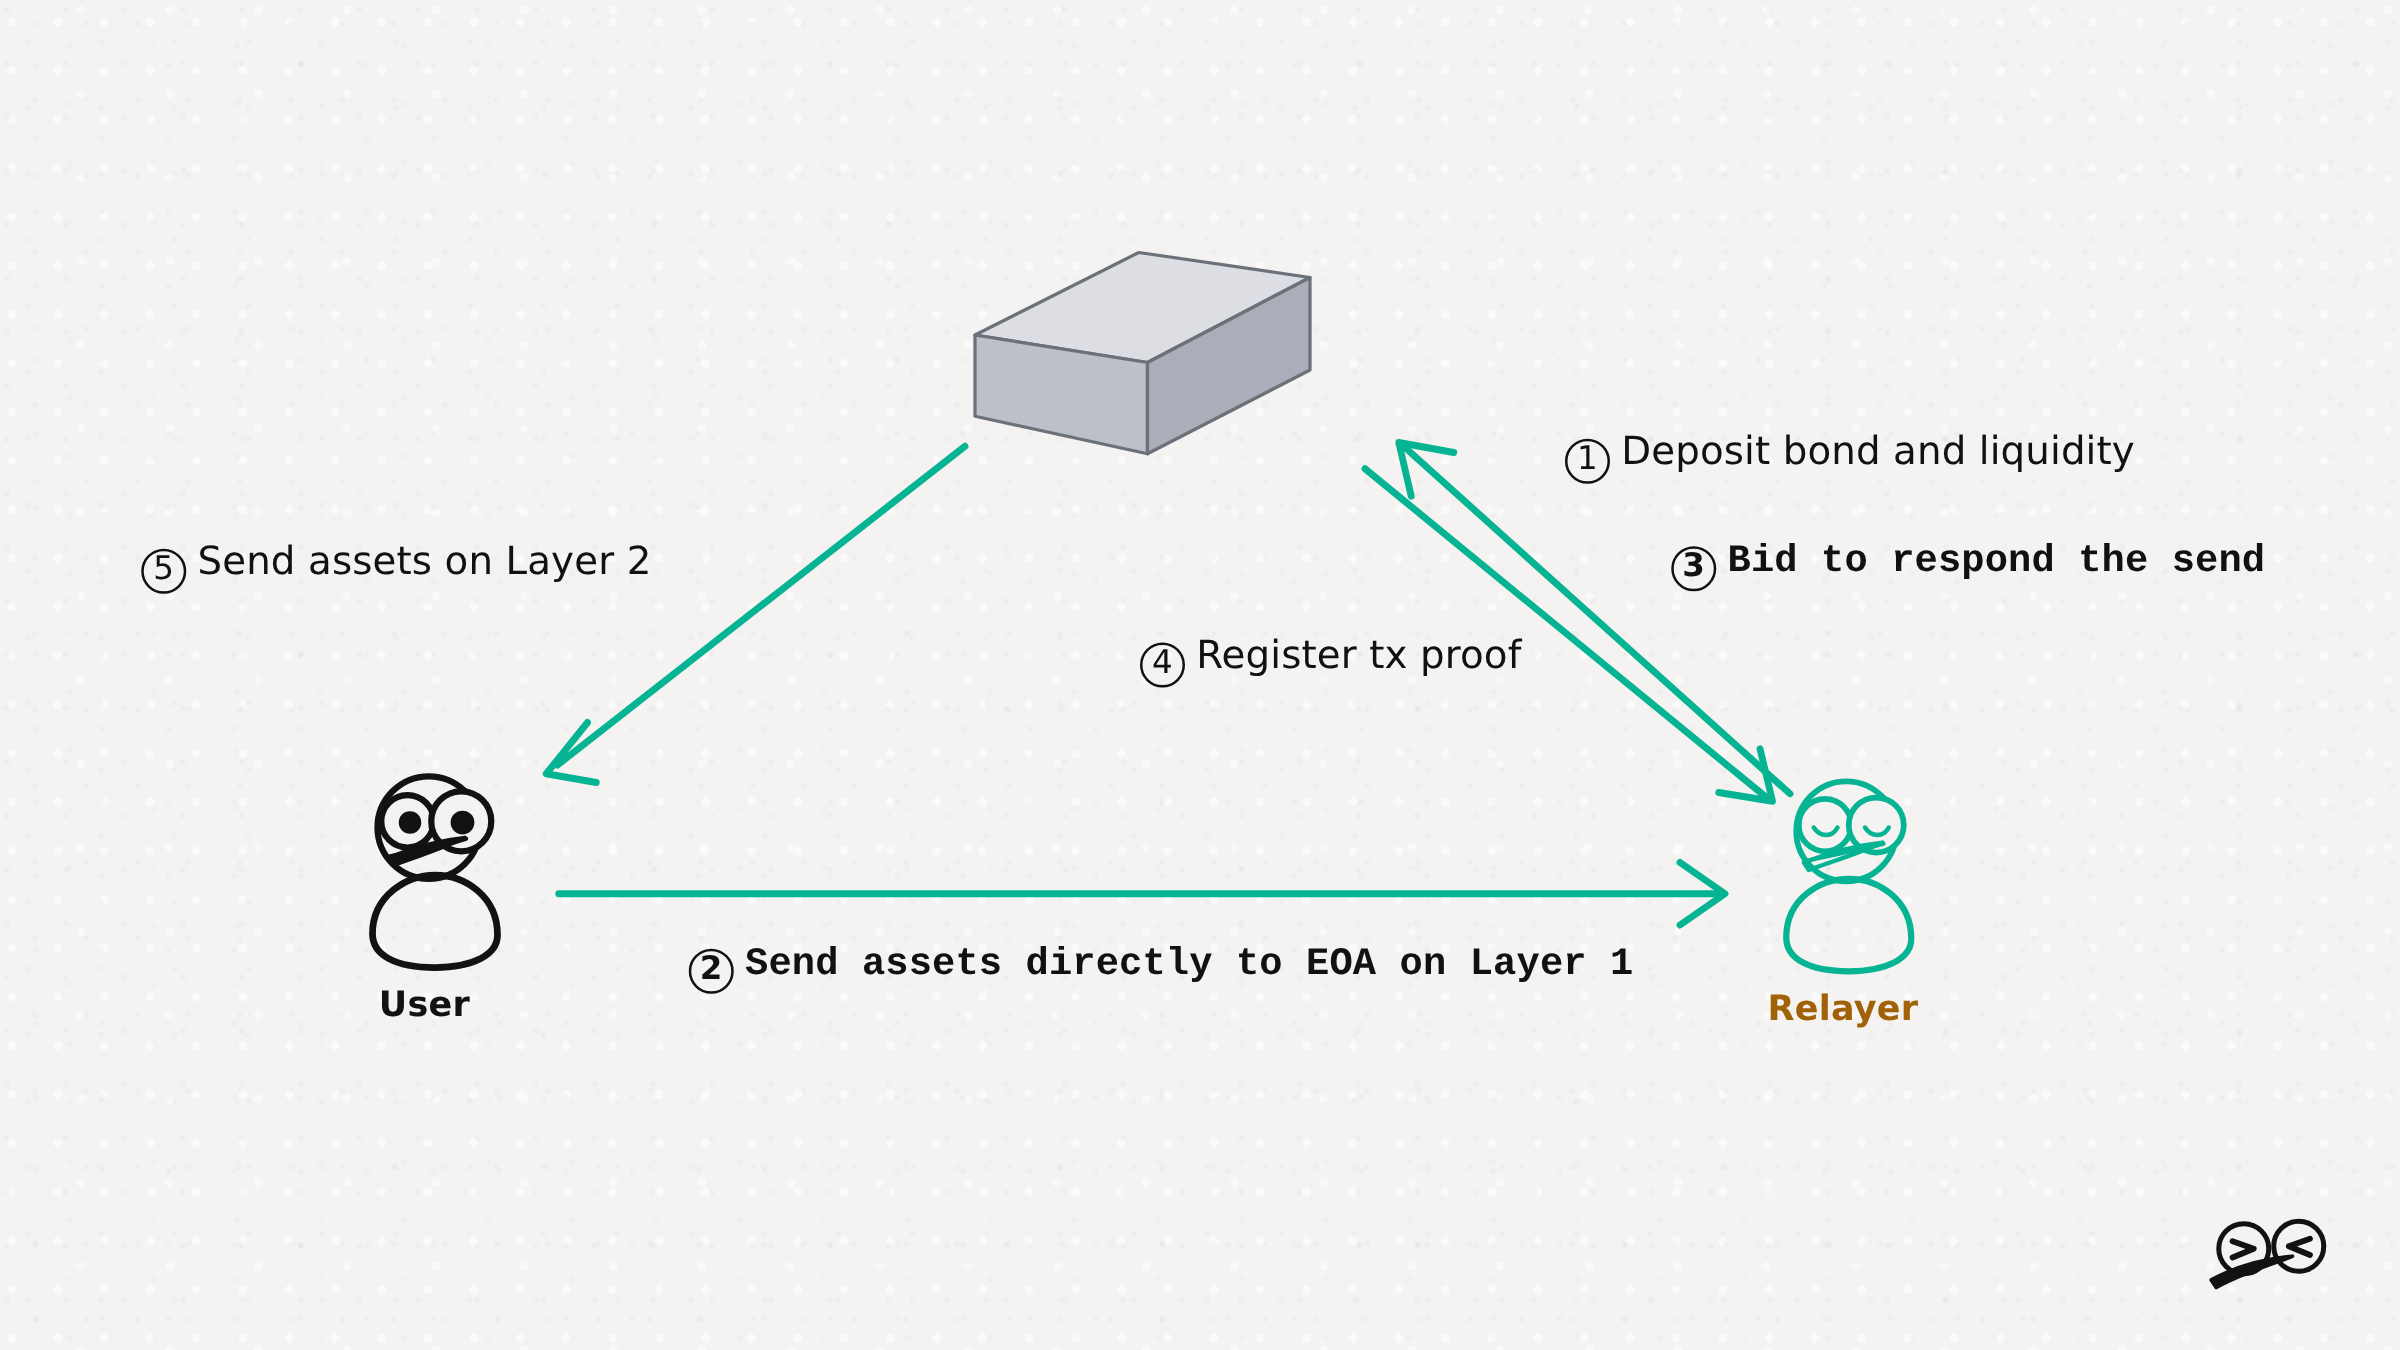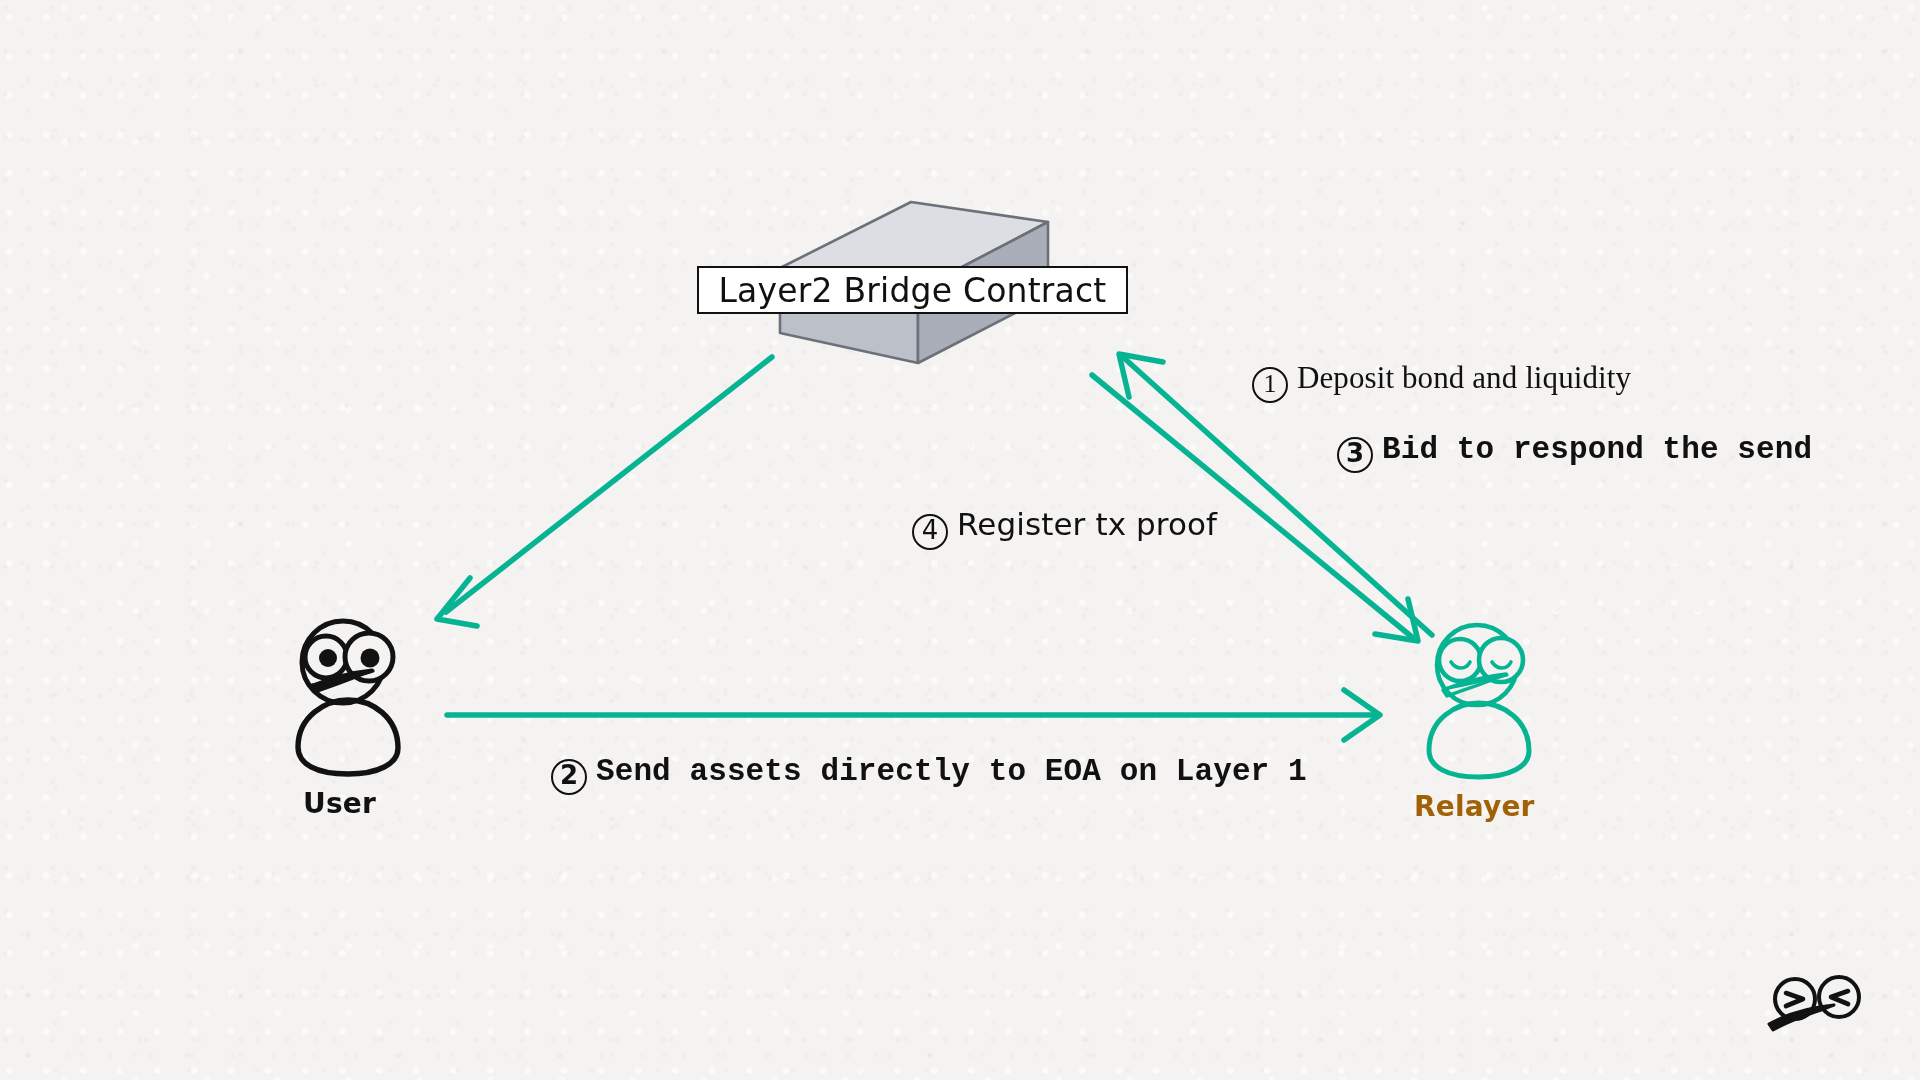--- a/index.html
+++ b/index.html
@@ -119,23 +119,20 @@
 
     <svg class="layer" viewBox="0 0 1920 1080" preserveAspectRatio="none">
 
       <polygon points="911,202 1048,222 918,290 780,268" fill="#dcdee4" stroke="#6b7079" stroke-width="2.6" stroke-linejoin="round"></polygon>
 
       <polygon points="780,268 918,290 918,363 780,333" fill="#bcc0c8" stroke="#6b7079" stroke-width="2.6" stroke-linejoin="round"></polygon>
 
       <polygon points="918,290 1048,222 1048,296 918,363" fill="#a9aeb8" stroke="#6b7079" stroke-width="2.6" stroke-linejoin="round"></polygon>
     </svg>
 
-    <div class="bridge-box" style="left:697px; top:266px; width:427px; height:44px;">
-      <span>Layer2 Bridge Contract</span>
-    </div>
 
     <svg class="layer" viewBox="0 0 1920 1080" preserveAspectRatio="none">
       <g stroke="#121212" fill="none" stroke-width="5" stroke-linecap="round" stroke-linejoin="round">
 
         <circle cx="343" cy="662" r="41"></circle>
 
         <circle cx="326" cy="657" r="21" fill="#f4f3f1"></circle>
         <circle cx="369" cy="657" r="24" fill="#f4f3f1"></circle>
 
         <circle cx="328" cy="658" r="9" fill="#121212" stroke="none"></circle>
@@ -165,28 +162,31 @@
         <path d="M1443,690 C1463,682 1487,676 1506,674 C1489,682 1469,688 1447,696 Z" fill="none" stroke-width="3.4"></path>
         <path d="M1444,689 C1466,684 1488,680 1507,675" stroke-width="3.2"></path>
 
         <path d="M1429,750 C1429,719 1456,703 1479,703 C1503,703 1529,720 1529,751
                  C1529,767 1509,777 1479,777 C1447,777 1429,767 1429,750 Z" stroke-width="5"></path>
       </g>
     </svg>
 
     <div class="actor-name relayer" style="left:1414px; top:790px;">Relayer</div>
 
-    <div class="lbl step-1" style="left:1252px; top:362px;font-family:Liberation Serif, serif;">
+    <div class="lbl step-1" style="left:1252px; top:346px;">
       <span class="num">1</span><span class="txt">Deposit bond and liquidity</span>
     </div>
 
     <div class="lbl step-3" style="left:1337px; top:432px;">
       <span class="num">3</span><span class="txt">Bid to respond the send</span>
     </div>
 
+    <div class="lbl step-5" style="left:113px; top:434px;">
+      <span class="num">5</span><span class="txt">Send assets on Layer 2</span>
+    </div>
 
     <div class="lbl step-4" style="left:912px; top:509px;">
       <span class="num">4</span><span class="txt">Register tx proof</span>
     </div>
 
     <div class="lbl step-2" style="left:551px; top:754px;">
       <span class="num">2</span><span class="txt">Send assets directly to EOA on Layer 1</span>
     </div>
 
     <svg class="layer" viewBox="0 0 1920 1080" preserveAspectRatio="none">

